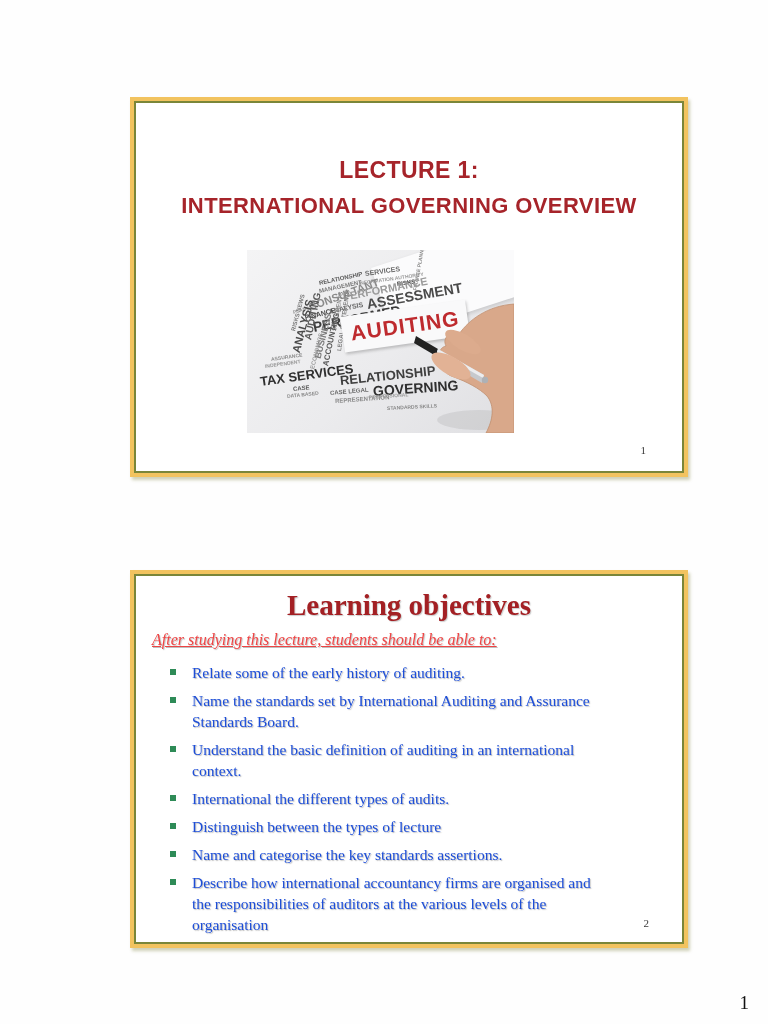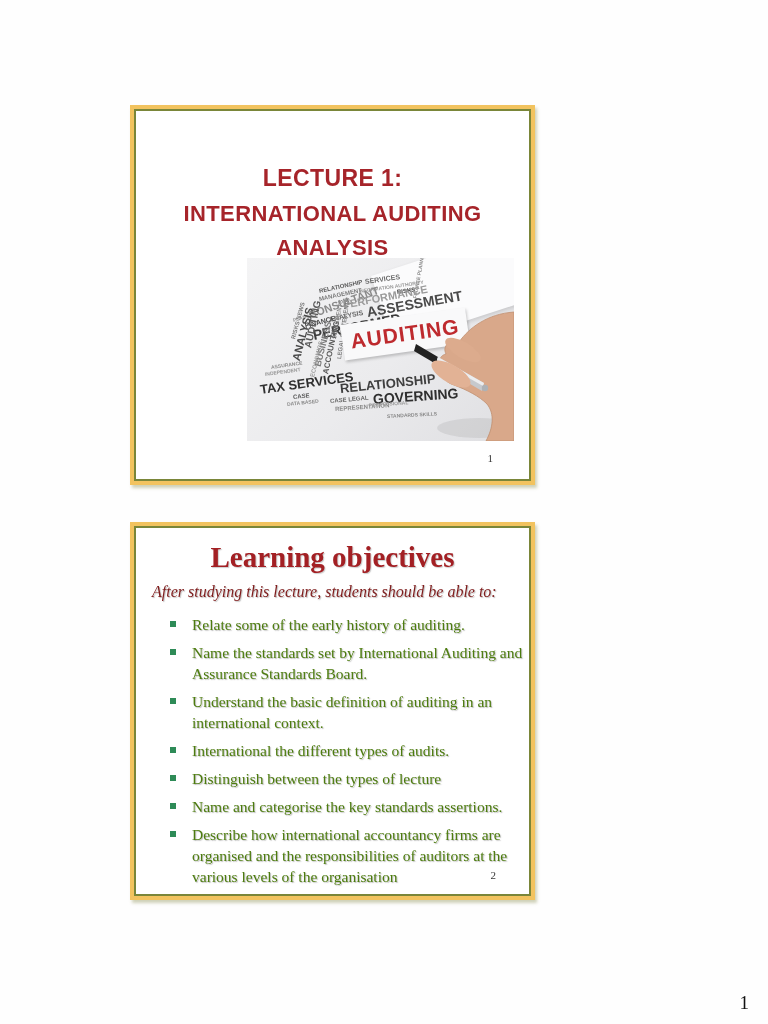--- a/index.html
+++ b/index.html
@@ -4,30 +4,29 @@
 <style>
   html,body{margin:0;padding:0;}
   body{
     width:768px;height:1024px;background:#fdfdfd;position:relative;overflow:hidden;
     font-family:"Liberation Serif", serif;
   }
   .page{position:absolute;inset:0;background:#fefefe;}
 
   
   .slide{
-    position:absolute;left:130px;width:405px;height:380px;
+    position:absolute;left:130px;width:558px;height:380px;
     box-sizing:border-box;border:4px solid #F2C35F;background:#F2C35F;
     box-shadow:2px 3px 3px rgba(150,155,100,.45);
-    margin-top:8px;
   }
   .slide-inner{
     position:absolute;inset:0;border:2px solid #7A8639;background:#fff;overflow:hidden;
   }
   .slide-1{top:97px;}
-  .slide-2{top:514px;height:378px;}
+  .slide-2{top:570px;height:378px;}
 
   
   .s1-title{
     margin-top:50px;text-align:center;
     font-family:"Liberation Sans", sans-serif;font-weight:bold;color:#A6242A;
     line-height:1.55;letter-spacing:.4px;
   }
   .s1-line1{font-size:23px;}
   .s1-line2{font-size:22px;}
 
@@ -64,48 +63,49 @@
   }
   .slide-1 .slide-num{right:36px;bottom:15px;}
   .slide-2 .slide-num{right:33px;bottom:13px;}
 
   
   .s2-title{
     margin-top:13px;text-align:center;font-weight:bold;font-size:29px;color:#A32024;
     text-shadow:1px 1px 1px rgba(140,140,140,.45);
   }
   .s2-intro{
-    margin:9px 0 0 16px;font-style:italic;font-size:16px;color:#7f1d1d;
+    margin:9px 0 0 16px;font-style:italic;font-size:16px;color:#ef4444;
     text-shadow:1px 1px 1px rgba(130,130,130,.5);
+    text-decoration:underline;
   }
   .bullets{margin:13px 0 0 26px;padding:0;list-style:none;max-width:430px;}
   .bullets li{
     position:relative;padding-left:30px;margin-bottom:7px;
-    font-size:15.5px;line-height:21px;color:#4d7c0f;
+    font-size:15.5px;line-height:21px;color:#1d4ed8;
     text-shadow:1px 1px 1px rgba(125,125,125,.5);
   }
   .bullet-marker{
     position:absolute;left:8px;top:7px;width:6px;height:6px;background:#2E8B57;
   }
 
   .page-num{
     position:absolute;right:19px;bottom:10px;font-size:19px;color:#111;
     font-family:"Liberation Serif", serif;
   }
 </style>
 </head>
 <body>
 
 <div class="page">
 
   <div class="slide slide-1">
     <div class="slide-inner">
       <div class="s1-title">
         <div class="s1-line1">LECTURE 1:</div>
-        <div class="s1-line2">INTERNATIONAL AUDITING ANALYSIS</div>
+        <div class="s1-line2">INTERNATIONAL GOVERNING OVERVIEW</div>
       </div>
 
       <div class="wordcloud">
         <div class="paper-band"></div>
         <div id="cloud-words">
             <span class="cw" style="left: 118px; top: 20px; font-size: 7px; color: rgb(106, 106, 106); transform: rotate(-8deg);">SERVICES</span>
             <span class="cw" style="left: 112px; top: 31px; font-size: 5px; color: rgb(154, 154, 154); transform: rotate(-8deg);">INFORMATION AUTHORITY</span>
             <span class="cw" style="left: 150px; top: 31px; font-size: 6px; color: rgb(58, 58, 58); transform: rotate(-8deg);">RISKS</span>
             <span class="cw" style="left: 168px; top: 38px; font-size: 5px; color: rgb(138, 138, 138); transform: rotate(-80deg);">FINANCE PLANNING</span>
             <span class="cw" style="left: 72px; top: 30px; font-size: 6px; color: rgb(90, 90, 90); transform: rotate(-12deg);">RELATIONSHIP</span>

